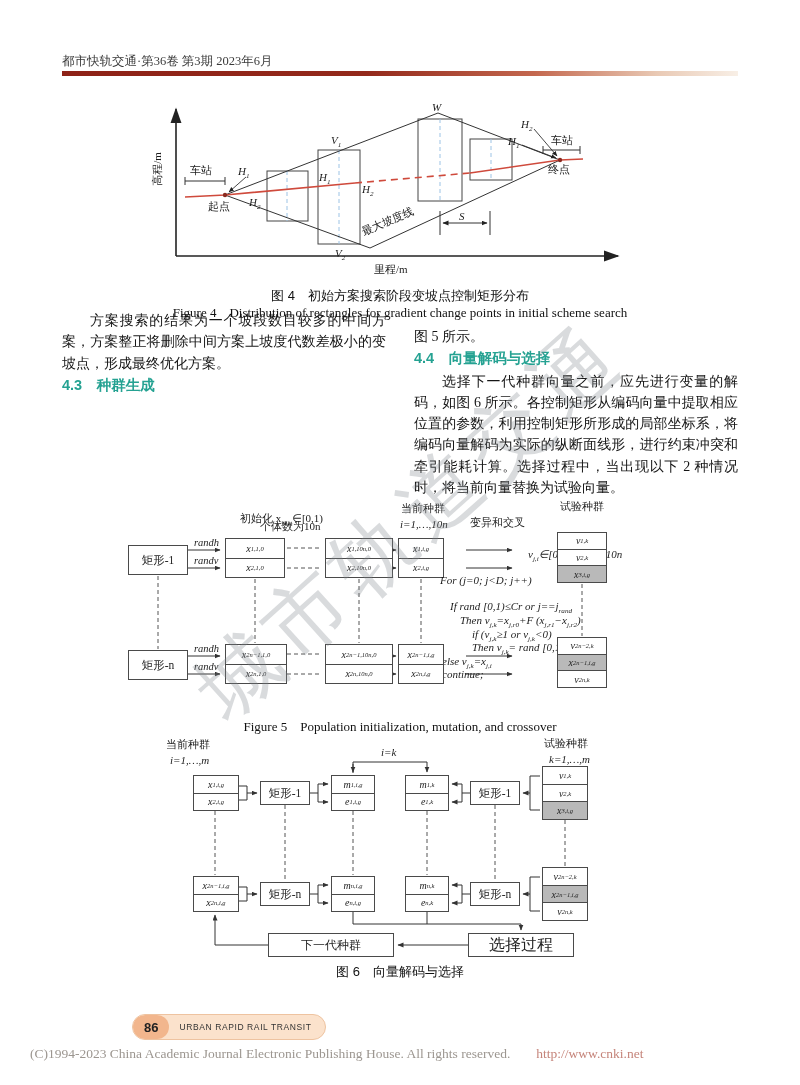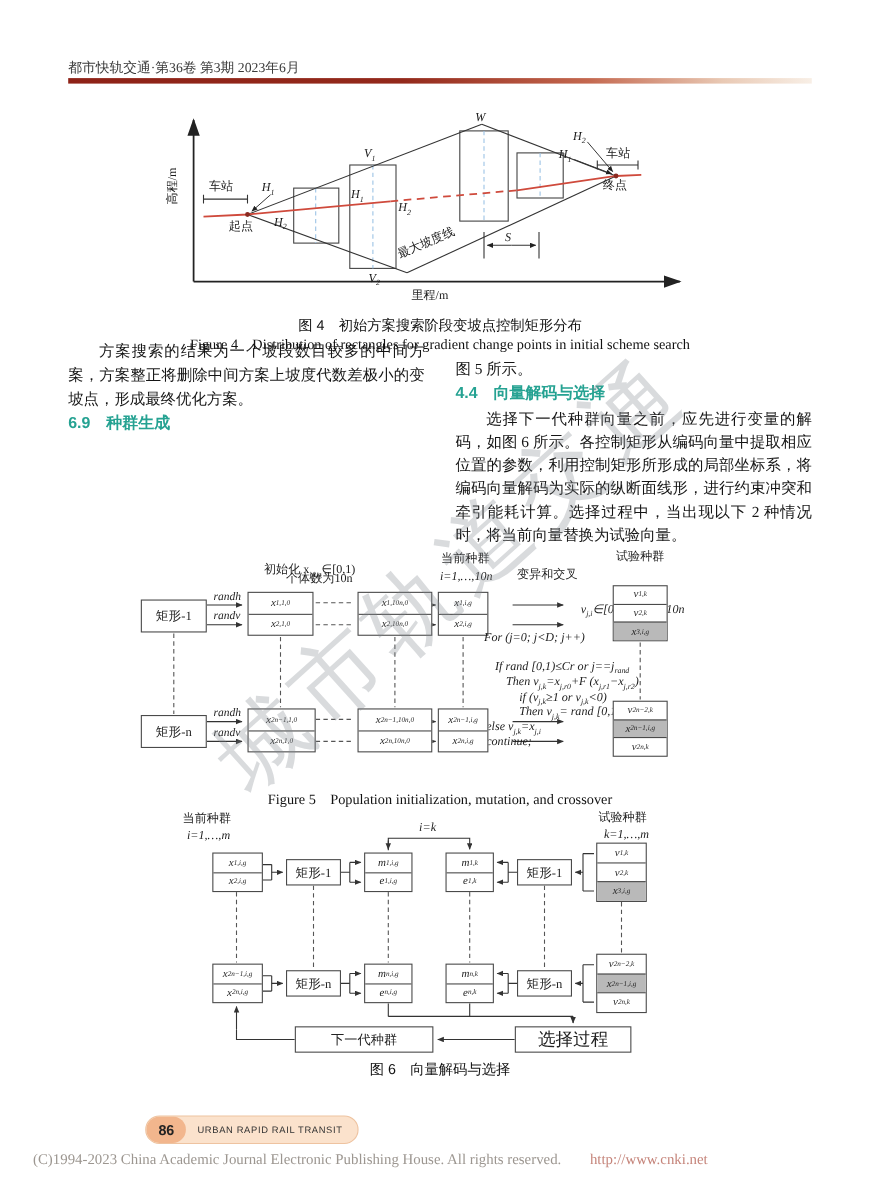--- a/index.html
+++ b/index.html
@@ -123,21 +123,21 @@
     <div class="lbl m" style="left:459px;top:25px;"><span>H</span><sub>2</sub></div>
     <div class="lbl m" style="left:446px;top:42px;"><span>H</span><sub>1</sub></div>
     <div class="lbl" style="left:486px;top:70px;">终点</div>
     <div class="lbl" style="left:489px;top:41px;">车站</div>
   </div>
   <div class="cap" style="top:287px;">图 4　初始方案搜索阶段变坡点控制矩形分布</div>
   <div class="cap en" style="top:304px;">Figure 4　Distribution of rectangles for gradient change points in initial scheme search</div>
 
   <div class="col" style="left:62px;top:310px;">
     <p>方案搜索的结果为一个坡段数目较多的中间方案，方案整正将删除中间方案上坡度代数差极小的变坡点，形成最终优化方案。</p>
-    <h3>6.9　种群生成</h3>
+    <h3>4.3　种群生成</h3>
   </div>
   <div class="col" style="left:414px;top:326px;">
     <p class="noind">图 5 所示。</p>
     <h3>4.4　向量解码与选择</h3>
     <p>选择下一代种群向量之前，应先进行变量的解码，如图 6 所示。各控制矩形从编码向量中提取相应位置的参数，利用控制矩形所形成的局部坐标系，将编码向量解码为实际的纵断面线形，进行约束冲突和牵引能耗计算。选择过程中，当出现以下 2 种情况时，将当前向量替换为试验向量。</p>
   </div>
 
   <div class="fig" style="left:120px;top:498px;width:580px;height:200px;">
     <svg width="580" height="200" viewBox="0 0 580 200">
       <defs>

